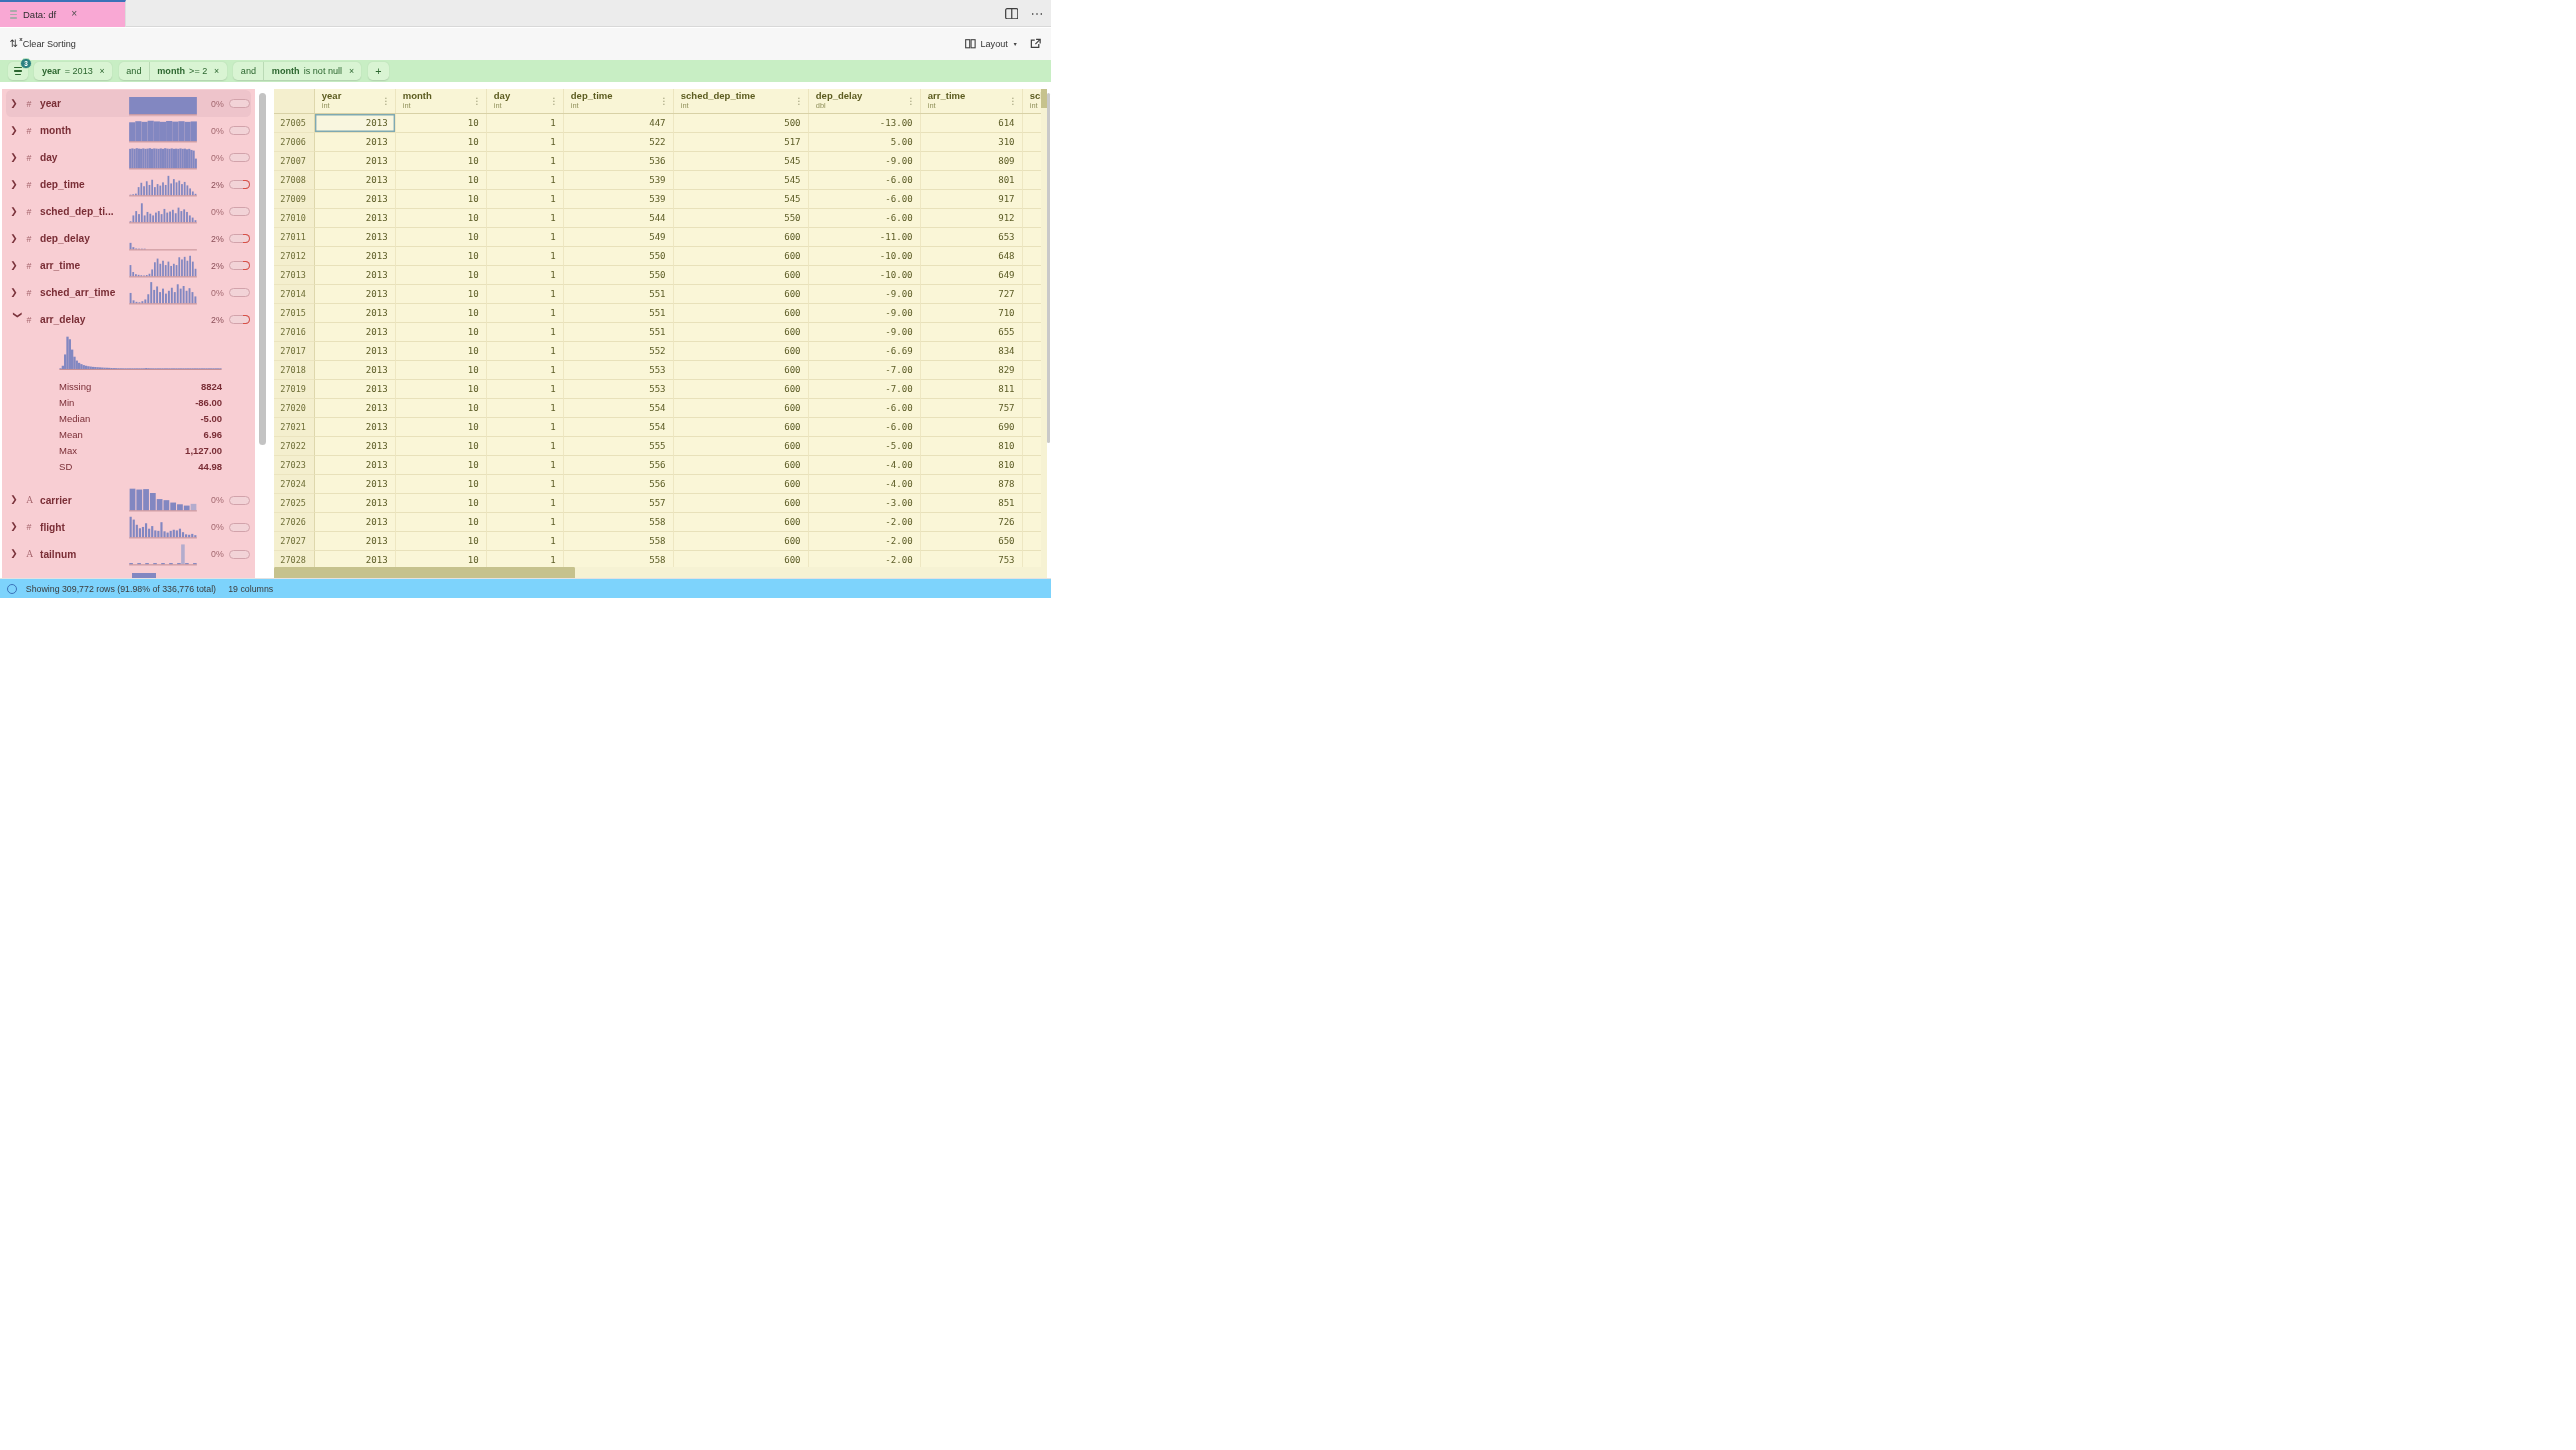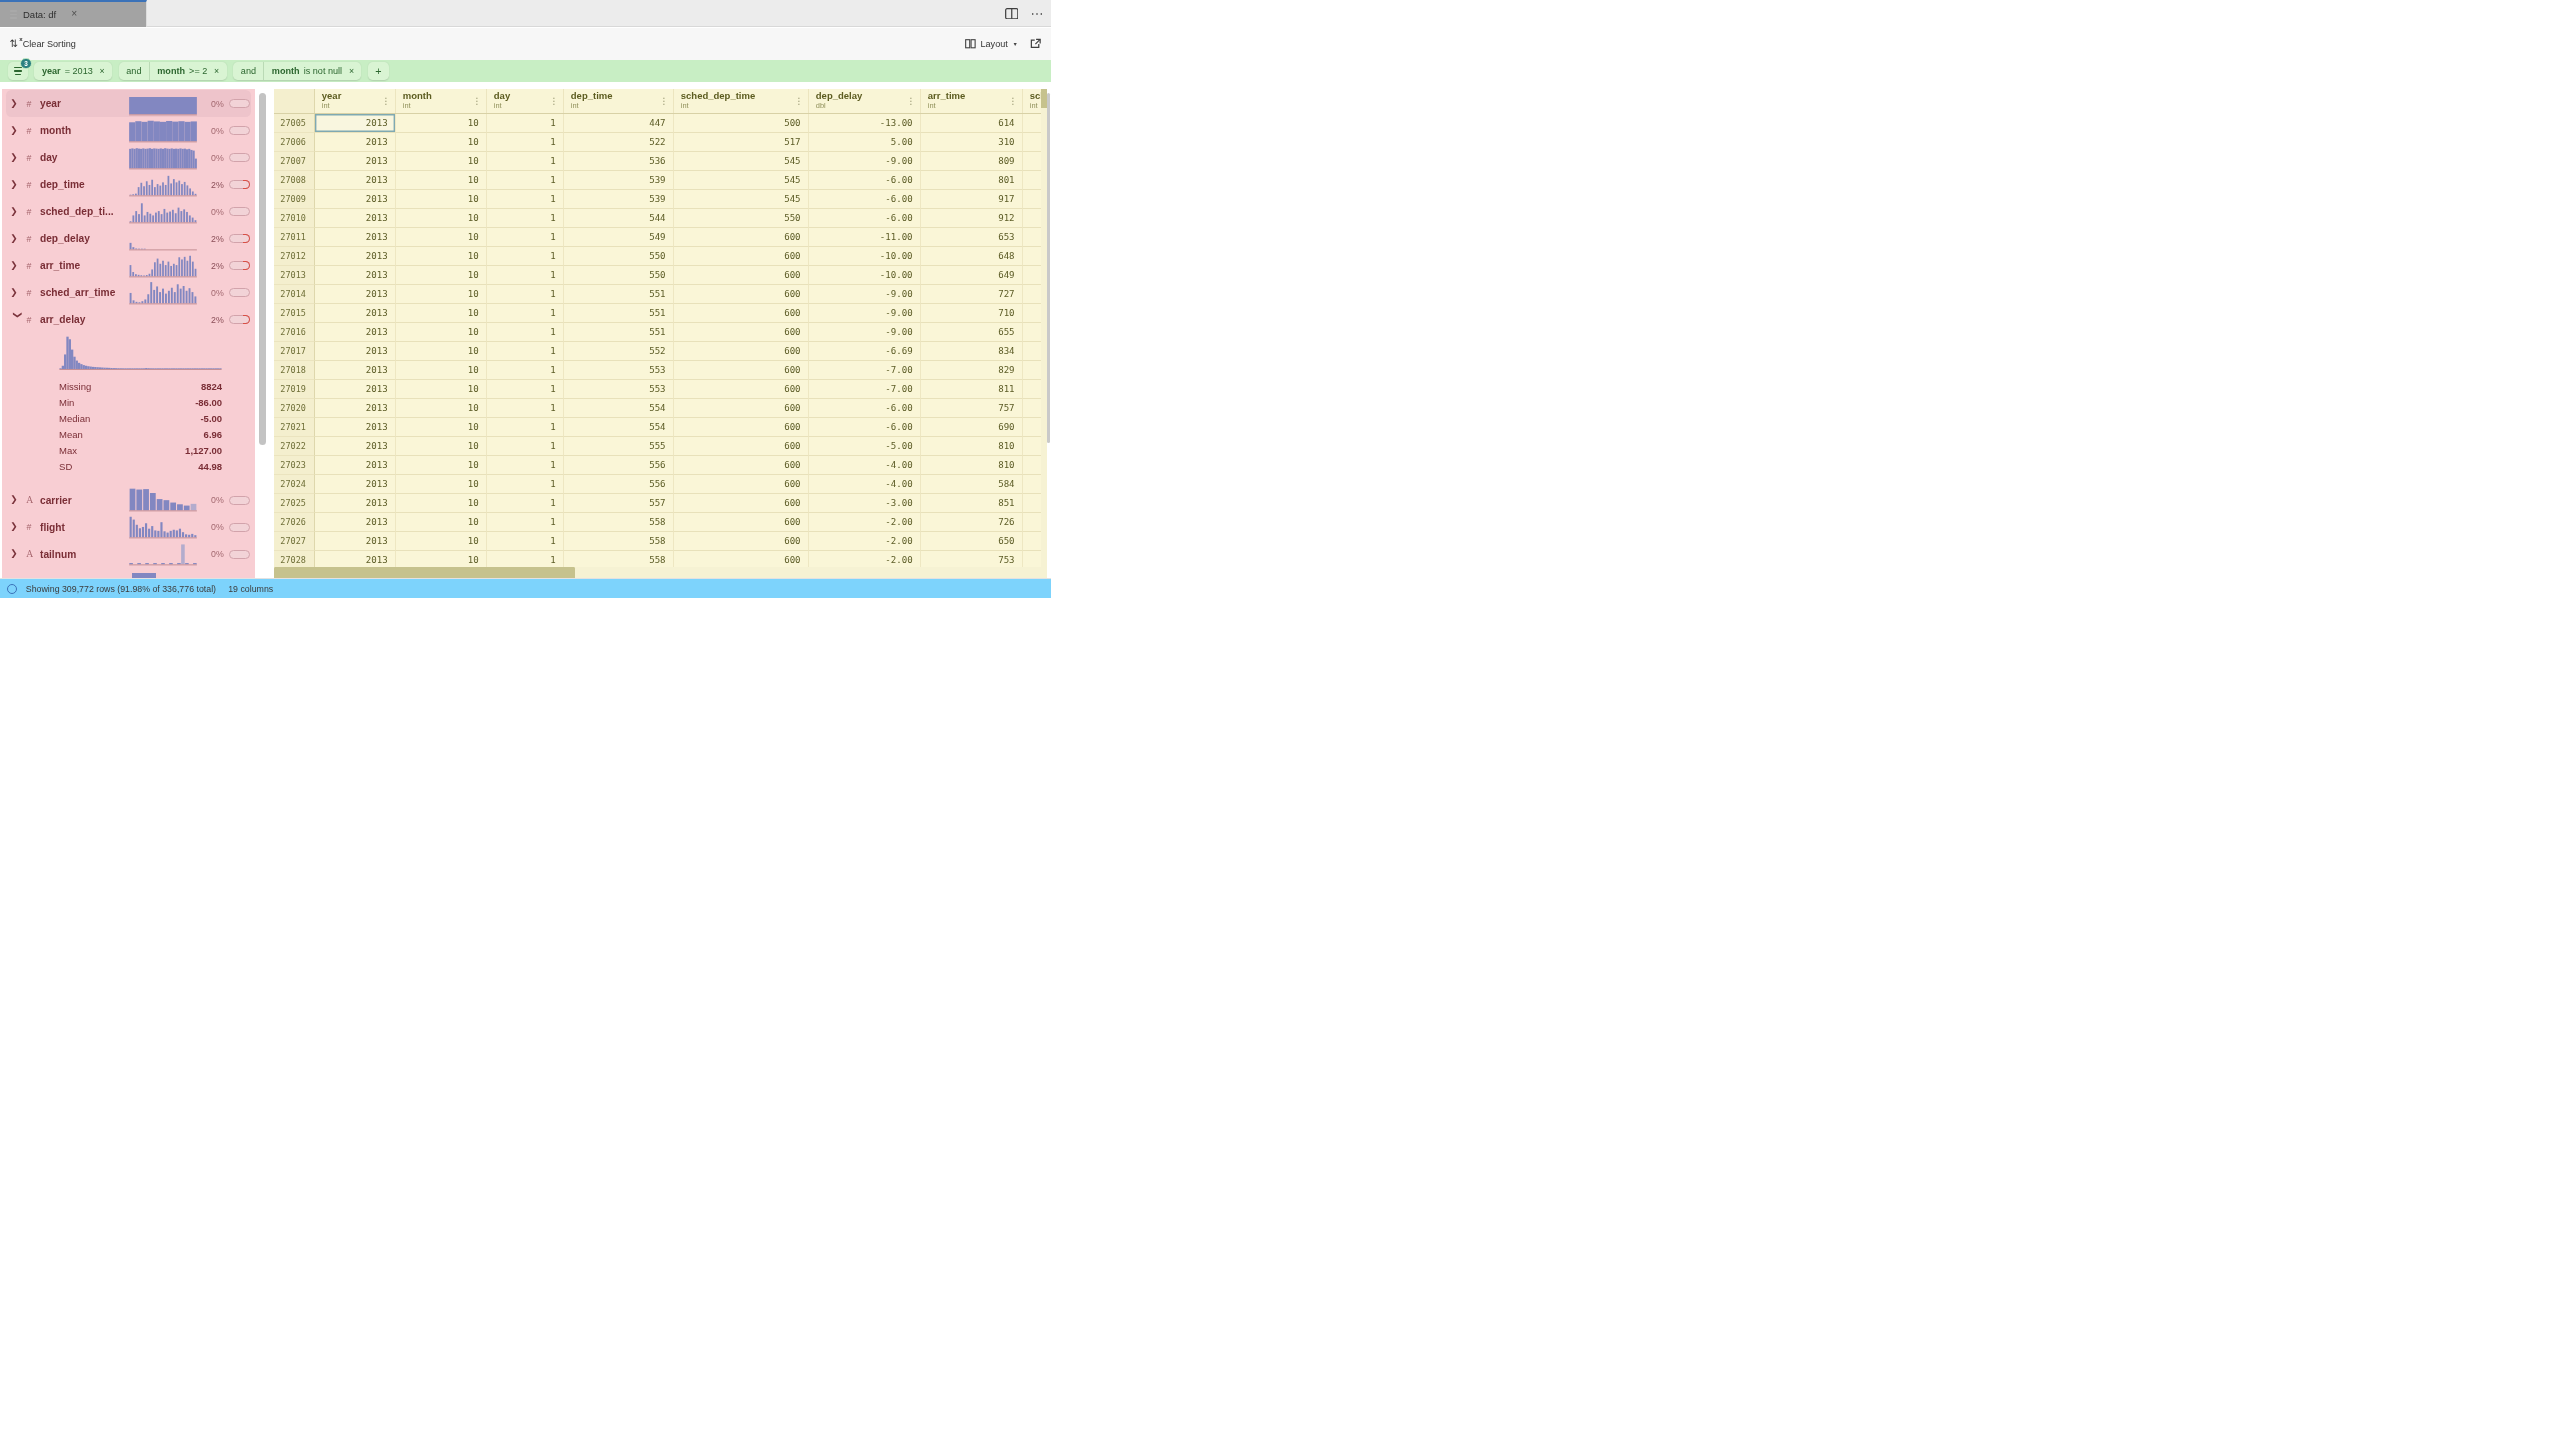--- a/index.html
+++ b/index.html
@@ -3,21 +3,21 @@
 <meta charset="utf-8">
 <style>
   * { margin:0; padding:0; box-sizing:border-box; }
   html,body { width:1051px; height:598px; overflow:hidden; background:#ffffff;
     font-family:"Liberation Sans", sans-serif; }
   .app { position:relative; width:1051px; height:598px; background:#ffffff; }
 
   
   .tabbar { position:absolute; left:0; top:0; width:100%; height:27px;
     background:#ececec; border-bottom:0.7px solid #d8d8d8; }
-  .tab { position:absolute; left:0; top:0; width:147px; height:27px; background:#a3a3a3;
+  .tab { position:absolute; left:0; top:0; width:126px; height:27px; background:#f9a8d4;
     border-top:2px solid #3b72b8; border-right:0.7px solid #dddddd;
     display:flex; align-items:center; padding-left:9.5px; }
   .tab-lines { display:inline-flex; flex-direction:column; gap:1.7px; margin-right:6.1px; }
   .tab-lines span { display:block; height:1.7px; background:#a9a9a9; border-radius:0.7px; }
   .tab-lines span:nth-child(1){width:7.4px;} .tab-lines span:nth-child(2){width:7.4px;}
   .tab-lines span:nth-child(3){width:7.4px;}
   .tab-title { font-size:9.5px; color:#2e2e2e; }
   .tab-close { margin-left:15px; font-size:10.2px; color:#4f4f4f; cursor:pointer; line-height:1; }
   .tabbar-right { position:absolute; right:6.8px; top:0; height:27px; display:flex;
     align-items:center; gap:12.2px; }
@@ -888,21 +888,21 @@
           <div class="cell" style="width:30px"></div>
         </div>
         <div class="trow">
           <div class="gut">27024</div>
           <div class="cell" style="width:81px">2013</div>
           <div class="cell" style="width:91px">10</div>
           <div class="cell" style="width:77px">1</div>
           <div class="cell" style="width:110px">556</div>
           <div class="cell" style="width:135px">600</div>
           <div class="cell" style="width:112px">-4.00</div>
-          <div class="cell" style="width:102px">584</div>
+          <div class="cell" style="width:102px">878</div>
           <div class="cell" style="width:30px"></div>
         </div>
         <div class="trow">
           <div class="gut">27025</div>
           <div class="cell" style="width:81px">2013</div>
           <div class="cell" style="width:91px">10</div>
           <div class="cell" style="width:77px">1</div>
           <div class="cell" style="width:110px">557</div>
           <div class="cell" style="width:135px">600</div>
           <div class="cell" style="width:112px">-3.00</div>

